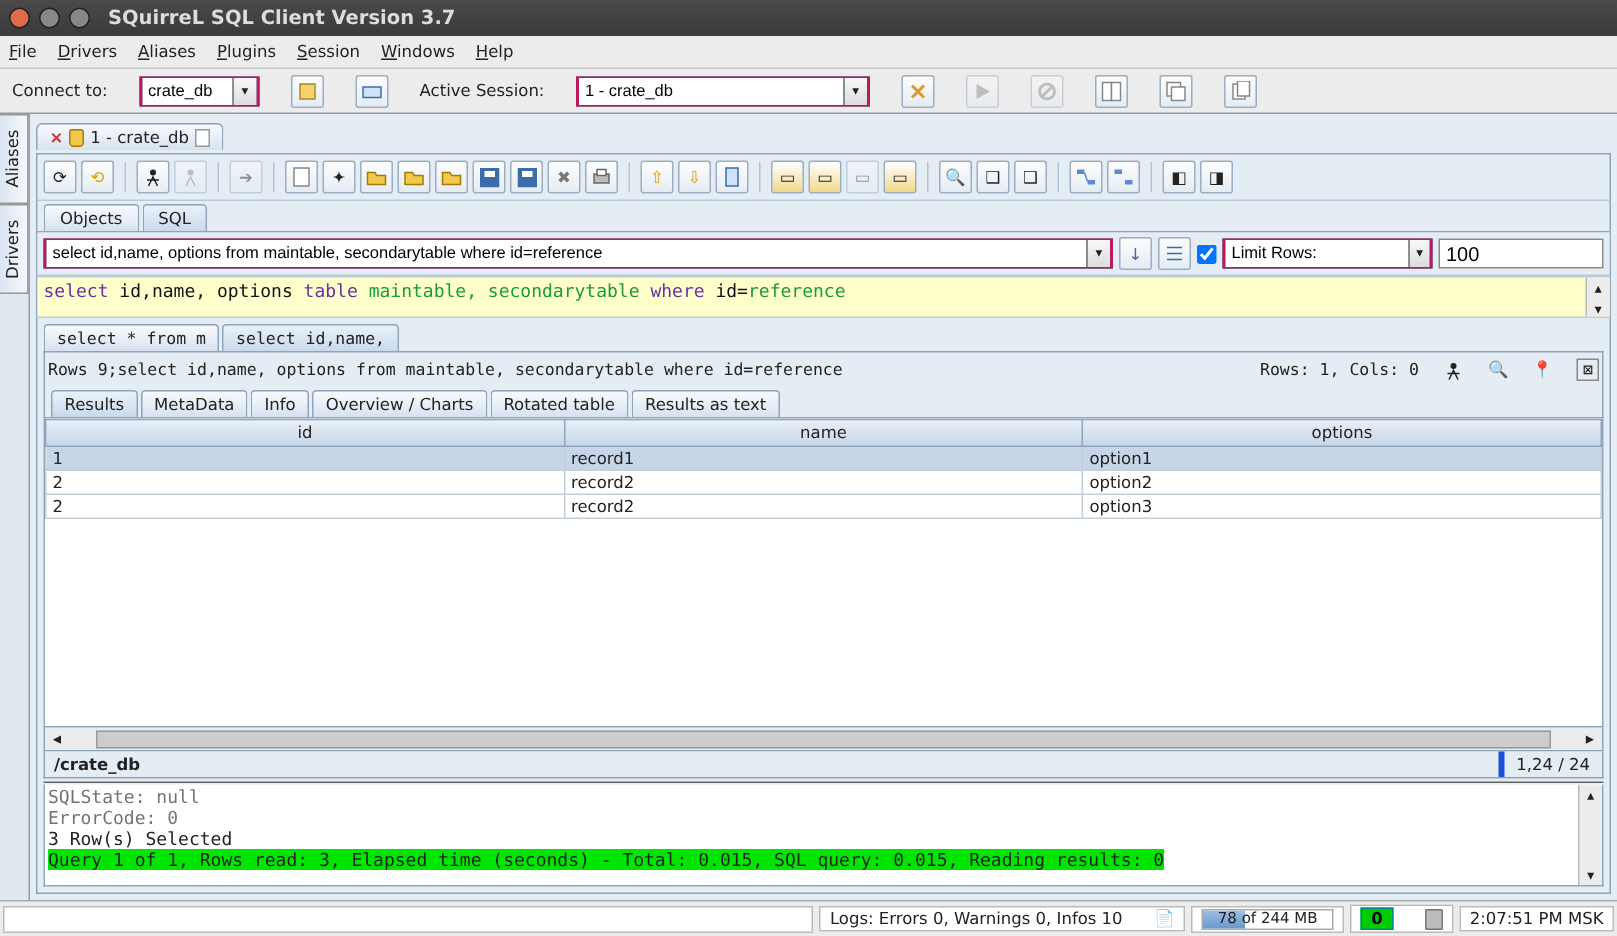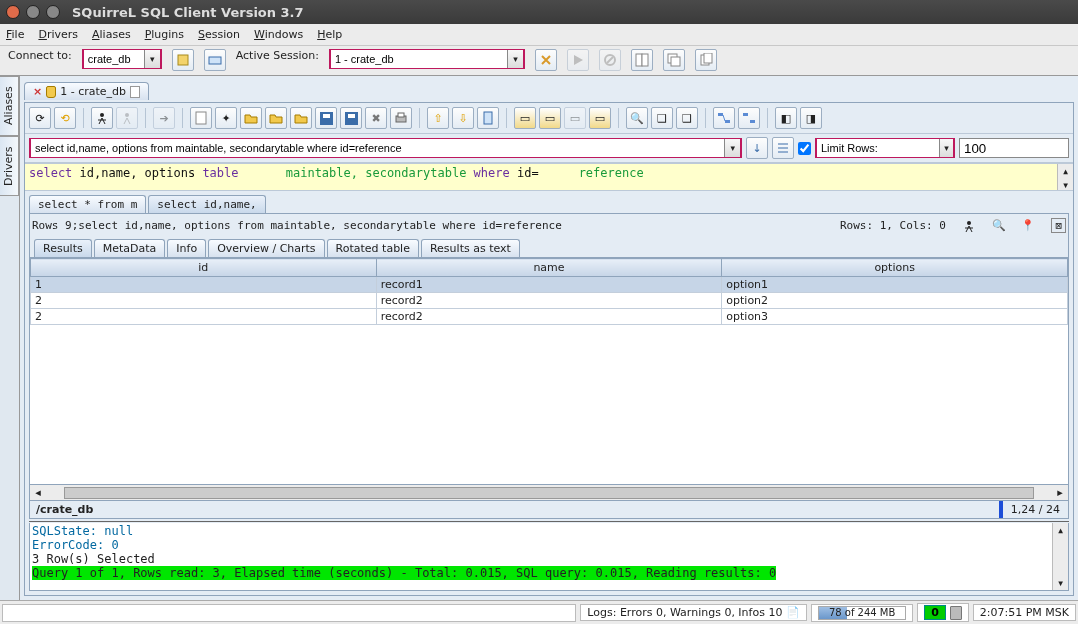--- a/index.html
+++ b/index.html
@@ -4,21 +4,21 @@
 <style>
 * { box-sizing: border-box; margin: 0; padding: 0; }
 body { font-family: "DejaVu Sans", Arial, sans-serif; font-size: 11px; background: #f0f0f0; width: 1078px; height: 624px; overflow: hidden; color: #222; }
 .titlebar { background: linear-gradient(#4a4a4a,#3a3a3a); height: 24px; display: flex; align-items: center; padding: 0 6px; color: #ddd; }
 .tb-btn { width: 14px; height: 14px; border-radius: 50%; margin-right: 6px; border: 1px solid #222; }
 .tb-close{background:#e06b4a;} .tb-min{background:#888;} .tb-max{background:#888;}
 .title-text { margin-left: 6px; font-weight: bold; font-size: 13px; }
 .menubar { background: #ececec; border-bottom: 1px solid #c8c8c8; padding: 2px 6px; display: flex; gap: 14px; height: 22px; align-items: center; }
 .menubar span { cursor: pointer; }
 .menubar span u { text-decoration: underline; }
-.toprow { background: #ececec; border-bottom: 1px solid #999; padding: 3px 8px; display: flex; align-items: flex-start; gap: 10px; height: 30px; }
+.toprow { background: #ececec; border-bottom: 1px solid #999; padding: 3px 8px; display: flex; align-items: center; gap: 21px; height: 30px; }
 .combo { display:inline-flex; align-items:center; background:#0c4a6e; border:2px solid #be185d; height:20px; }
 .combo input { border:none; outline:none; padding:0 4px; font-size:11px; height:18px; }
 .combo .drop { width:16px; height:18px; border-left:1px solid #888; background:linear-gradient(#f8f8f8,#dcdcdc); display:flex; align-items:center; justify-content:center; font-size:9px; }
 .iconbtn { width:22px; height:22px; border:1px solid #9caec2; background:linear-gradient(#fdfdfd,#e4ecf4); border-radius:2px; display:inline-flex; align-items:center; justify-content:center; font-size:11px; cursor:pointer; }
 .iconbtn.disabled{opacity:0.45;}
 .mainwrap { display:flex; height: calc(624px - 24px - 22px - 30px - 24px); }
 .sidetabs { width:20px; background:#e0e8f0; border-right:1px solid #999; display:flex; flex-direction:column; }
 .sidetab { flex:0 0 60px; writing-mode:vertical-rl; transform:rotate(180deg); text-align:center; padding:4px 2px; border:1px solid #999; border-right:none; background:linear-gradient(90deg,#f4f8fc,#dbe6f2); font-size:11px; cursor:pointer; }
 .content { flex:1; display:flex; flex-direction:column; background:#e4ecf4; padding:4px; min-width:0; }
 .file-tabbar { display:flex; align-items:center; height:22px; gap:2px; }
@@ -29,21 +29,21 @@
 .inner { border:1px solid #8fa4bb; background:#e4ecf4; flex:1; display:flex; flex-direction:column; min-height:0; }
 .tb2 { display:flex; gap:3px; padding:4px; flex-wrap:nowrap; border-bottom:1px solid #bcc9d8; align-items:center; }
 .sep { width:1px; height:20px; background:#b5c4d4; margin:0 4px; }
 .subtabs { display:flex; padding:2px 4px 0 4px; border-bottom:1px solid #8fa4bb; }
 .subtab { background:linear-gradient(#f8fbff,#d7e2ef); border:1px solid #8fa4bb; border-bottom:none; border-radius:3px 3px 0 0; padding:2px 10px; margin-right:2px; cursor:pointer; }
 .subtab.active { background:linear-gradient(#eaf1fa,#c9d9eb); }
 .queryrow { display:flex; align-items:center; padding:3px 4px; gap:4px; background:#e4ecf4; border-bottom:1px solid #bcc9d8; }
 .queryrow .qcombo { flex:1; }
 .chk{width:13px;height:13px;}
 .editor { background:#ffffcc; font-family:"DejaVu Sans Mono",monospace; font-size:12px; padding:2px 4px; height:28px; border-top:1px solid #bcc9d8; border-bottom:1px solid #bcc9d8; position:relative; }
-.editor .kw{color:#6a2fa0;} .editor .plain{color:#111;} .editor .id{color:#199a3b;margin-left:40px;}
+.editor .kw{color:#6a2fa0;} .editor .plain{color:#111;} .editor .id{color:#199a3b;}
 .editor-sb{position:absolute;right:0;top:0;width:16px;bottom:0;background:#ececec;border-left:1px solid #bbb;display:flex;flex-direction:column;align-items:center;justify-content:space-between;}
 .resultpane{flex:1; display:flex; flex-direction:column; padding:4px; min-height:0;}
 .histtabs{display:flex;gap:2px;}
 .histtab{background:linear-gradient(#f8fbff,#d7e2ef);border:1px solid #8fa4bb;border-bottom:none;border-radius:3px 3px 0 0;padding:2px 8px;font-family:"DejaVu Sans Mono",monospace;font-size:11px;}
 .histtab.active{background:linear-gradient(#eaf1fa,#c9d9eb);}
 .infoline{display:flex;align-items:center;font-family:"DejaVu Sans Mono",monospace;font-size:11px;padding:4px 2px;border:1px solid #8fa4bb;border-bottom:none;background:#e4ecf4;}
 .infoline .tools{margin-left:auto;display:flex;gap:16px;align-items:center;}
 .restabs{display:flex;gap:2px;padding:2px 4px 0 4px;border:1px solid #8fa4bb;border-top:none;border-bottom:1px solid #8fa4bb;background:#e4ecf4;}
 .restab{background:linear-gradient(#f8fbff,#d7e2ef);border:1px solid #8fa4bb;border-bottom:none;border-radius:3px 3px 0 0;padding:2px 8px;}
 .restab.active{background:linear-gradient(#eaf1fa,#c9d9eb);}
@@ -53,25 +53,25 @@
 table.res td{border:1px solid #c3cedb;padding:1px 4px;background:#fff;}
 table.res tr.sel td{background:#c6d5e7;}
 .hscroll{height:16px;border:1px solid #8fa4bb;border-top:none;background:#ececec;display:flex;align-items:center;}
 .hscroll .thumb{height:12px;flex:1;margin:0 18px;background:#ccc;border:1px solid #999;}
 .hscroll .arr{width:16px;text-align:center;}
 .pathbar{display:flex;border:1px solid #8fa4bb;border-top:none;background:#e4ecf4;font-size:11px;}
 .pathbar .left{flex:1;padding:2px 6px;font-weight:bold;}
 .pathbar .right{padding:2px 8px;border-left:4px solid #1d4ed8;}
 .splitter{height:2px;background:#e4ecf4;border-top:1px solid #666;margin-top:2px;}
 .console{background:#fff;height:68px;border:1px solid #8fa4bb;border-top:none;overflow:hidden;font-family:"DejaVu Sans Mono",monospace;font-size:12px;position:relative;padding:1px 2px;}
-.console .red{color:#0369a1;}
+.console .red{color:#737373;}
 .console .grn{background:#00e600;display:inline-block;}
 .console-sb{position:absolute;right:0;top:0;bottom:0;width:16px;background:#ececec;border-left:1px solid #bbb;display:flex;flex-direction:column;justify-content:space-between;align-items:center;}
 .statusbar{height:24px;background:#ececec;border-top:1px solid #aaa;display:flex;align-items:center;font-size:11px;}
-.statusbar .cell{border:1px solid #bbb;padding:1px 6px;margin:1px 2px;background:#fff;display:flex;align-items:center;gap:4px;}
+.statusbar .cell{border:1px solid #bbb;padding:1px 6px;margin:1px 2px;background:#fff;display:flex;align-items:center;gap:21px;}
 .statusbar .spacer{flex:1;border:1px solid #bbb;margin:1px 2px;background:#fff;height:18px;}
 .meter{width:88px;height:14px;border:1px solid #aaa;background:#fff;position:relative;}
 .meter .fill{position:absolute;left:0;top:0;bottom:0;width:32%;background:linear-gradient(#9fbfe4,#6a97cb);}
 .meter .txt{position:absolute;left:0;right:0;text-align:center;font-size:10px;top:0;}
 .badge{background:#0c0;color:#000;padding:0 6px;border:1px solid #088;font-weight:bold;}
 .trash{display:inline-block;width:12px;height:14px;background:#bbb;border:1px solid #777;border-radius:1px;}
 svg{display:block;}
 </style>
 </head>
 <body>
@@ -256,20 +256,24 @@
             <svg width="14" height="14">
               <rect x="1" y="2" width="5" height="3" fill="#5b8bd4"></rect>
               <rect x="8" y="9" width="5" height="3" fill="#5b8bd4"></rect>
             </svg>
           </div>
         <div class="sep"></div>
         <div class="iconbtn">◧</div>
         <div class="iconbtn">◨</div>
       </div>
 
+      <div class="subtabs">
+        <div class="subtab">Objects</div>
+        <div class="subtab active">SQL</div>
+      </div>
 
       <div class="queryrow">
         <div class="combo qcombo">
           <input style="width: 100%;" value="select id,name, options from maintable, secondarytable where id=reference">
           <div class="drop">▾</div>
         </div>
         <div class="iconbtn" style="color:#3b6da9">↓</div>
         <div class="iconbtn">
             <svg width="12" height="12">
               <line x1="1" y1="2" x2="11" y2="2" stroke="#3b6da9"></line>

